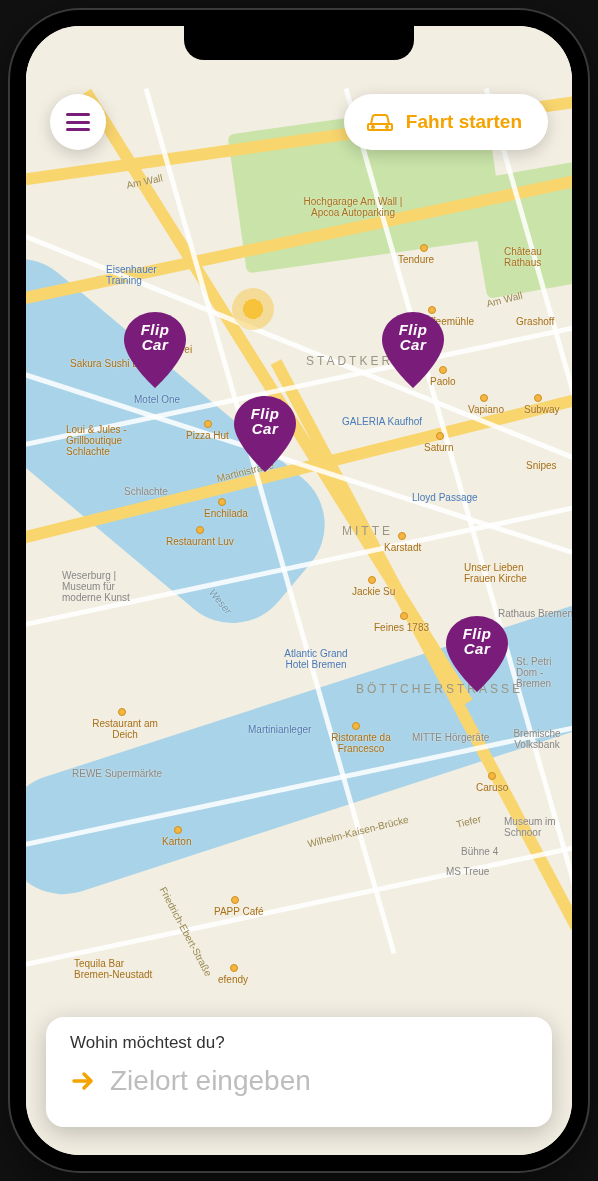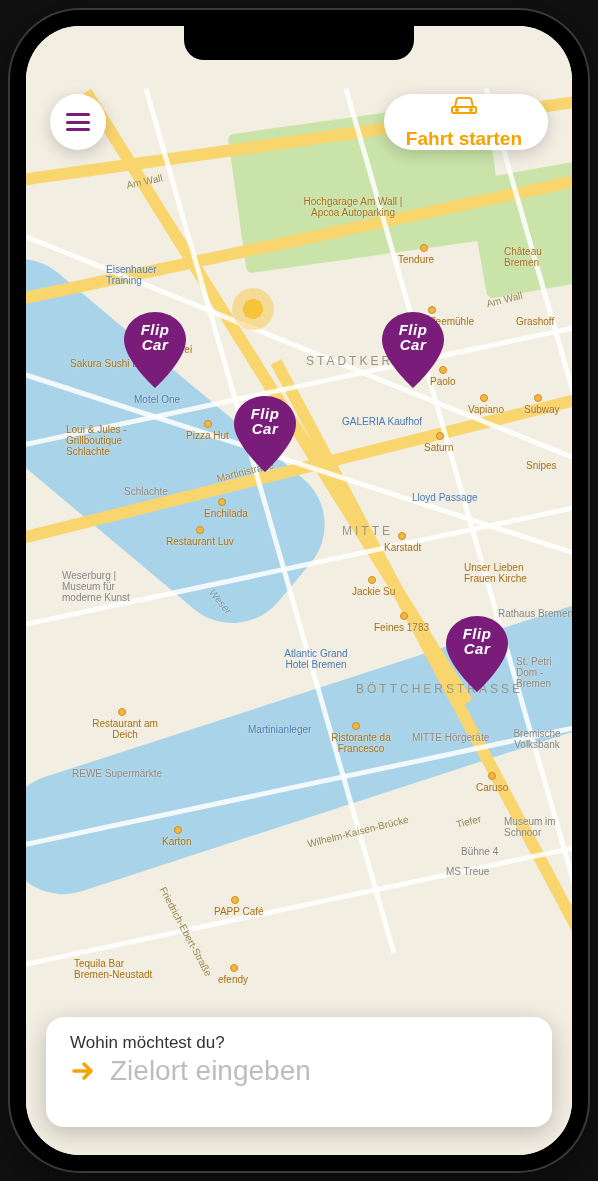--- a/index.html
+++ b/index.html
@@ -58,30 +58,30 @@
     background:#fff; border-radius:50%; box-shadow:0 4px 16px rgba(0,0,0,.18);
     display:flex; align-items:center; justify-content:center; z-index:30; cursor:pointer;
   }
   .hamburger { width:24px; height:18px; display:flex; flex-direction:column; justify-content:space-between; }
   .hamburger span { height:3px; background:#7a1d7a; border-radius:2px; }
 
   .start-btn {
     position:absolute; top:68px; right:24px; height:56px; padding:0 26px 0 22px;
     background:#fff; border-radius:28px; box-shadow:0 4px 16px rgba(0,0,0,.18);
     display:flex; align-items:center; gap:12px; z-index:30; cursor:pointer;
-    color:#f5a300; font-weight:700; font-size:19px;flex-direction:column;
+    color:#f5a300; font-weight:700; font-size:19px;
   }
 
   
   .search-card {
     position:absolute; left:20px; right:20px; bottom:28px; height:110px;
     background:#fff; border-radius:18px; box-shadow:0 6px 24px rgba(0,0,0,.22);
     z-index:30; padding:16px 24px 14px;
   }
-  .search-label { font-size:17px; color:#333; margin-bottom:2px; }
+  .search-label { font-size:17px; color:#333; margin-bottom:12px; }
   .search-row { display:flex; align-items:center; gap:14px; }
   .search-input {
     border:none; outline:none; font-size:28px; color:#14532d; background:transparent;
     flex:1; font-family:inherit;
   }
   .search-input::placeholder { color:#bdbdbd; }
   .arrow-icon { color:#f5a300; }
 </style>
 </head>
 <body>
@@ -117,21 +117,21 @@
 
       <div class="area-label" style="left:280px; top:328px;">STADTKERN</div>
       <div class="area-label" style="left:316px; top:498px;">MITTE</div>
       <div class="area-label" style="left:330px; top:656px;">BÖTTCHERSTRASSE</div>
 
       <div class="poi-dot" style="left:430px; top:80px;"></div>
       <div class="poi-label" style="left:442px; top:76px;">Europcar</div>
       <div class="poi-label" style="left:272px; top:170px; max-width:110px; white-space:normal; text-align:center;">Hochgarage Am Wall | Apcoa Autoparking</div>
       <div class="poi-dot" style="left:394px; top:218px;"></div>
       <div class="poi-label" style="left:372px; top:228px;">Tendure</div>
-      <div class="poi-label" style="left:478px; top:220px; max-width:60px; white-space:normal;">Château Bremen</div>
+      <div class="poi-label" style="left:478px; top:220px; max-width:60px; white-space:normal;">Château Rathaus</div>
       <div class="poi-label" style="left:80px; top:238px; color:#4a7ab8; max-width:60px; white-space:normal;">Eisenhauer Training</div>
       <div class="poi-dot" style="left:402px; top:280px;"></div>
       <div class="poi-label" style="left:392px; top:290px;">Kaffeemühle</div>
       <div class="poi-label" style="left:490px; top:290px;">Grashoff</div>
       <div class="poi-dot" style="left:130px; top:308px;"></div>
       <div class="poi-label" style="left:120px; top:318px;">Meisenfrei</div>
       <div class="poi-label" style="left:44px; top:332px;">Sakura Sushi Bar</div>
       <div class="poi-dot" style="left:413px; top:340px;"></div>
       <div class="poi-label" style="left:404px; top:350px;">Paolo</div>
       <div class="poi-dot" style="left:454px; top:368px;"></div>

